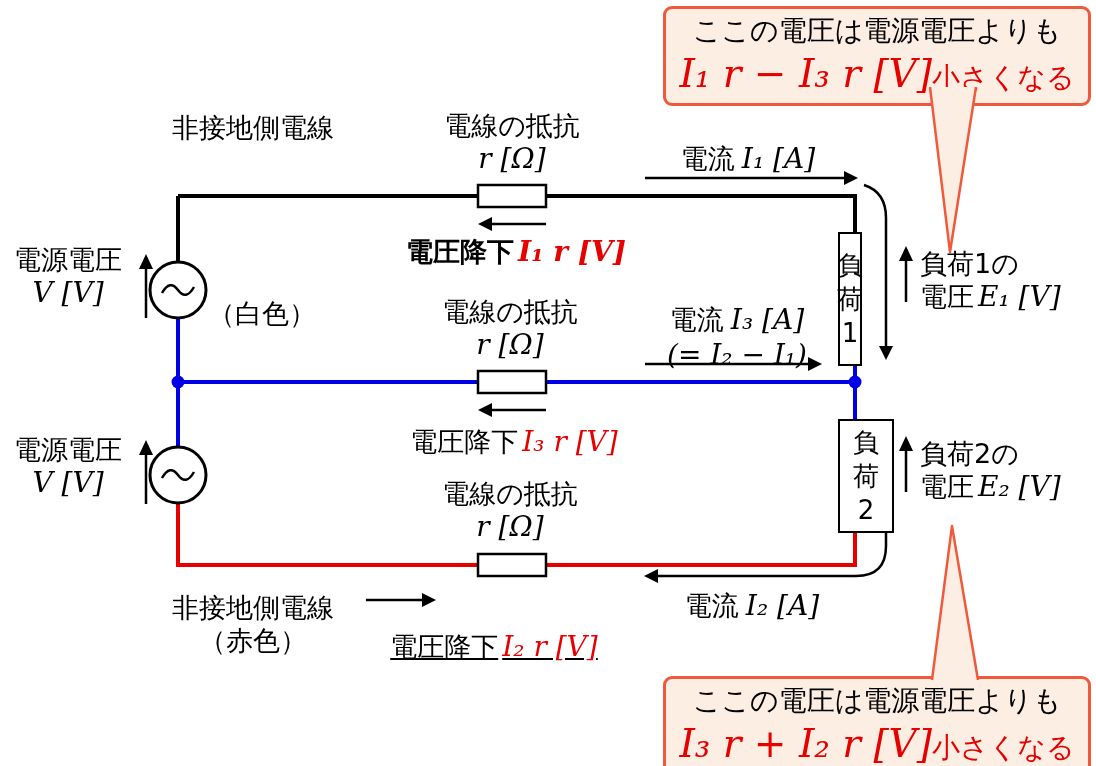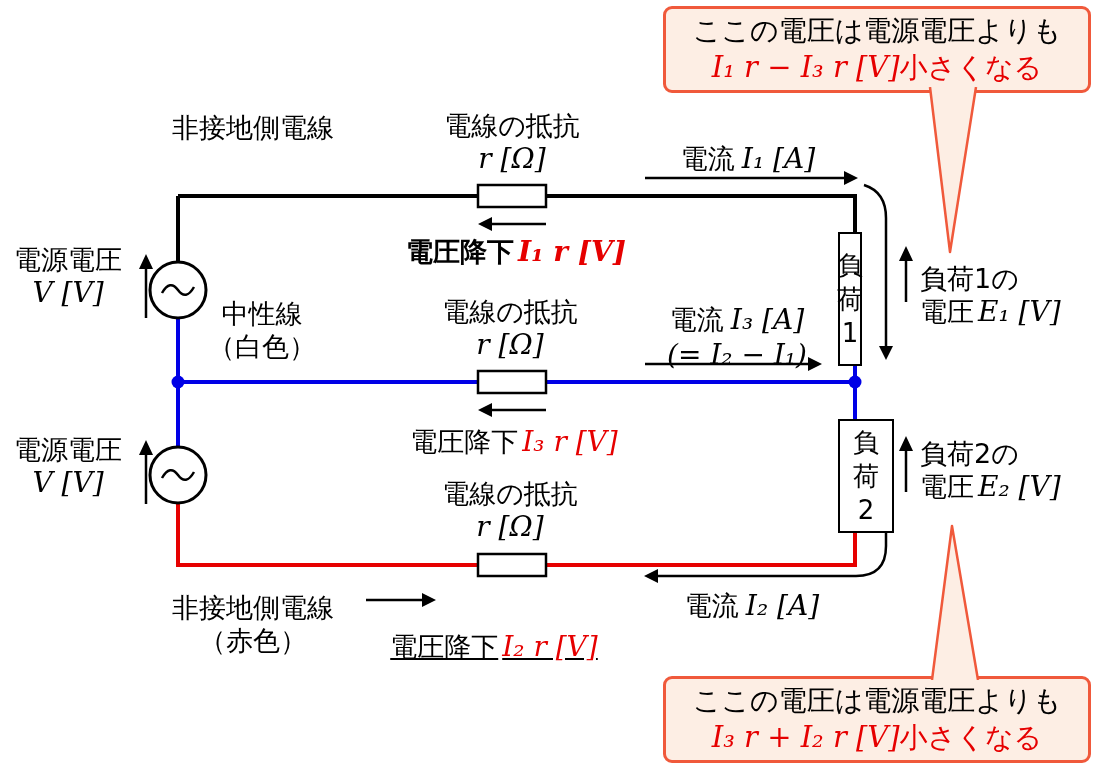--- a/index.html
+++ b/index.html
@@ -27,21 +27,21 @@
   .gap-sm { margin-left:4px; }
   .red { color:var(--formula-red,#e60000); }
 
   .loadbox { position:absolute; z-index:2; background:#fff; border:2.5px solid #000;
              display:flex; align-items:center; justify-content:center; font-size:26px; }
   .vtext { width:27px; word-break:break-all; text-align:center; line-height:1.32; }
 
   .callout { position:absolute; z-index:4; background:var(--callout-bg,#fdeee4);
              border:3px solid var(--callout-border,#f0593b); border-radius:9px;
              text-align:center; font-size:28px; line-height:1.28; padding:4px 8px; white-space:nowrap; }
-  .callout .math { font-size:29px; }
+  .callout .math { font-size:39px; }
   .tail { position:absolute; z-index:5; }
   .tail path { fill:var(--callout-bg,#fdeee4); stroke:var(--callout-border,#f0593b);
                stroke-width:2.5; stroke-linejoin:round; }
 </style>
 </head>
 <body>
 
 <div class="stage">
 
   <svg class="wiring" width="1096" height="766" viewBox="0 0 1096 766">
@@ -108,21 +108,20 @@
     <g>
       <path d="M146,504 V455" class="aline"></path>
         <polygon points="146,440 139,455 153,455" class="ahead"></polygon>
     </g>
   </svg>
 
   <div class="lbl center" style="left:253px; top:111px;">
     <div>非接地側電線</div>
   </div>
   <div class="lbl center" style="left:262px; top:297px;">
-    <div>中性線</div>
     <div>（白色）</div>
   </div>
   <div class="lbl center" style="left:253px; top:591px;">
     <div>非接地側電線</div>
     <div>（赤色）</div>
   </div>
 
   <div class="lbl center" style="left:512px; top:109px;">
     <div>電線の抵抗</div>
     <div class="math">r [Ω]</div>
@@ -168,21 +167,21 @@
     <span>電圧降下</span><span class="math red gap-sm">I₂ r [V]</span>
   </div>
 
   <div class="loadbox" style="left:838px; top:232px; width:24px; height:134px;">
     <div class="vtext">負荷1</div>
   </div>
   <div class="loadbox" style="left:838px; top:419px; width:56px; height:114px;">
     <div class="vtext">負荷2</div>
   </div>
 
-  <div class="lbl" style="left:920px; top:247px;margin-top:15px;">
+  <div class="lbl" style="left:920px; top:247px;">
     <div>負荷1の</div>
     <div>
       <span>電圧</span><span class="math gap-sm">E₁ [V]</span>
     </div>
   </div>
   <div class="lbl" style="left:920px; top:437px;">
     <div>負荷2の</div>
     <div>
       <span>電圧</span><span class="math gap-sm">E₂ [V]</span>
     </div>

